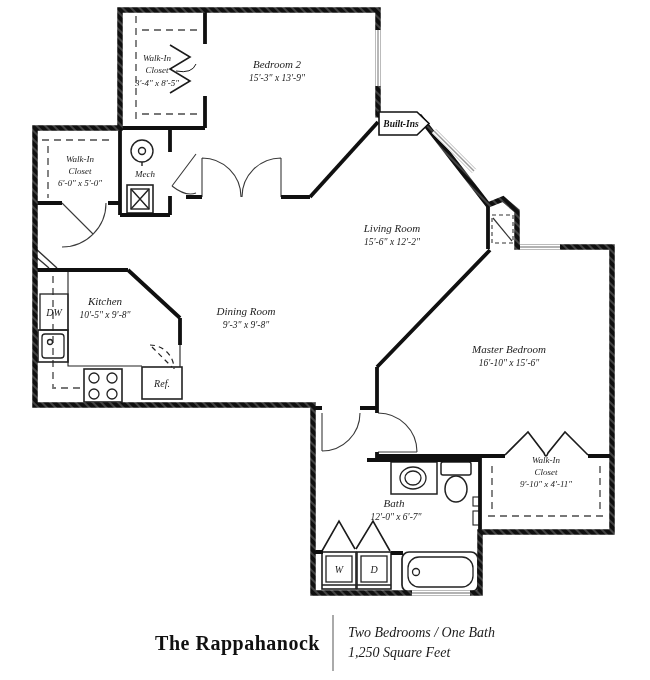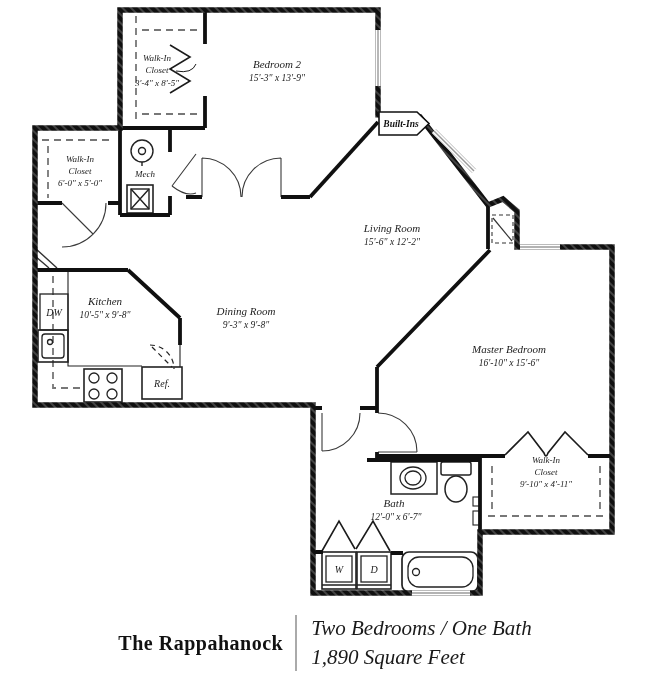--- a/index.html
+++ b/index.html
@@ -9,21 +9,21 @@
   .room-name{font-style:italic;font-size:11px;fill:#1c1c1c;}
   .room-dims{font-style:italic;font-size:9.5px;fill:#1c1c1c;}
   .small-name{font-style:italic;font-size:9px;fill:#1c1c1c;}
   .appl{font-style:italic;font-size:10px;fill:#1c1c1c;}
   .tagtxt{font-style:italic;font-weight:bold;font-size:9.5px;fill:#111;}
   text{text-anchor:middle;}
   #titleblock{position:absolute;left:0;top:606px;width:650px;height:74px;
               display:flex;align-items:center;justify-content:center;}
   #titleblock .name{font-weight:bold;font-size:20px;color:#111;letter-spacing:.5px;}
   #titleblock .divider{width:2px;height:56px;background:#aaa;margin:0 14px 0 12px;}
-  #titleblock .sub{font-style:italic;font-size:21px;color:#1a1a1a;line-height:1.4;}
+  #titleblock .sub{font-style:italic;font-size:14px;color:#1a1a1a;line-height:1.4;}
 </style>
 </head>
 <body>
 
 <div id="stage">
 
 <svg id="plan" width="650" height="612" viewBox="0 0 650 612" xmlns="http://www.w3.org/2000/svg">
   <defs>
     <pattern id="wallhatch" width="6" height="6" patternUnits="userSpaceOnUse" patternTransform="rotate(45)">
       <rect width="6" height="6" fill="#101010"></rect>
@@ -201,17 +201,17 @@
     <text class="appl" x="339" y="573">W</text>
     <text class="appl" x="374" y="573">D</text>
   </g>
 </svg>
 
 <div id="titleblock">
   <div class="name">The Rappahanock</div>
   <div class="divider"></div>
   <div class="sub">
     <div>Two Bedrooms / One Bath</div>
-    <div>1,890 Square Feet</div>
+    <div>1,250 Square Feet</div>
   </div>
 </div>
 
 </div>
 
 </body></html>

